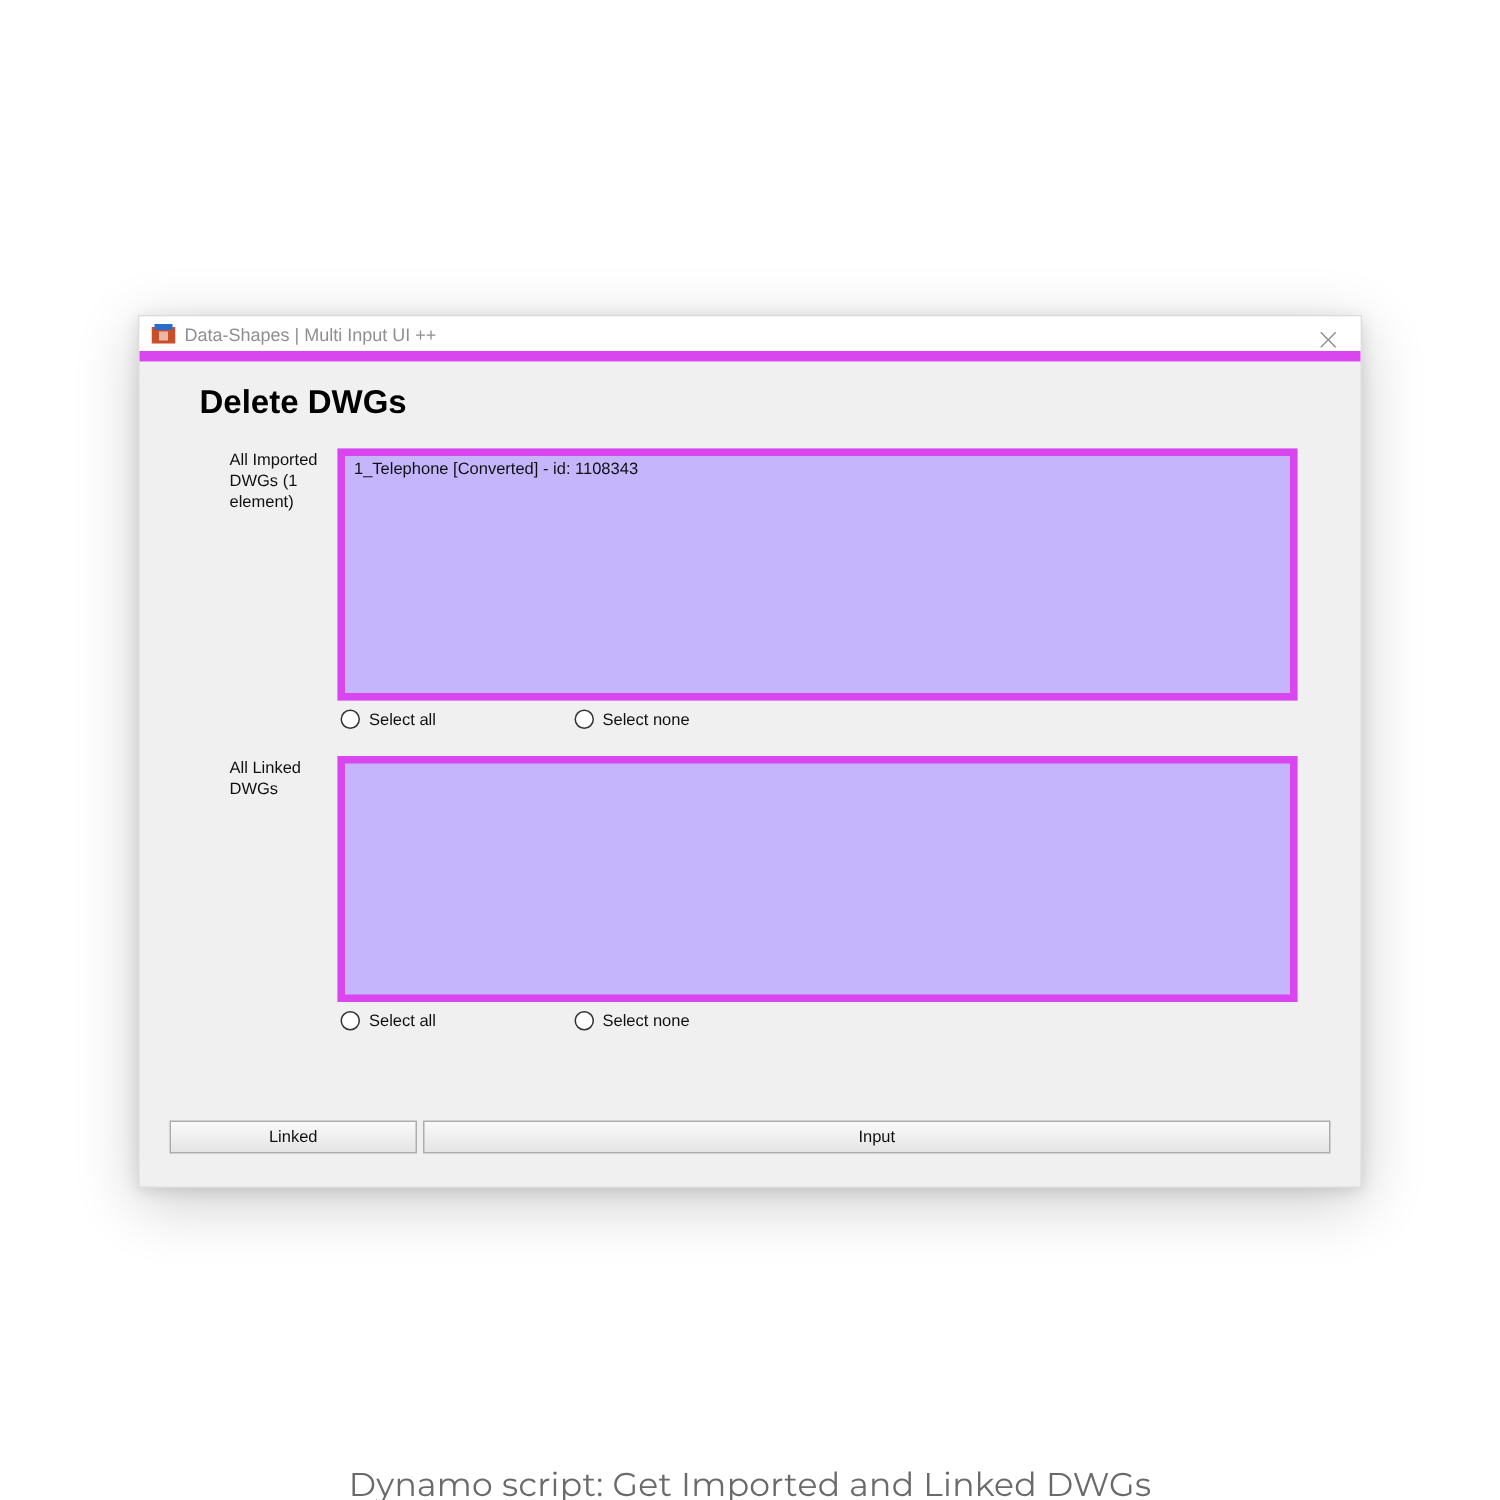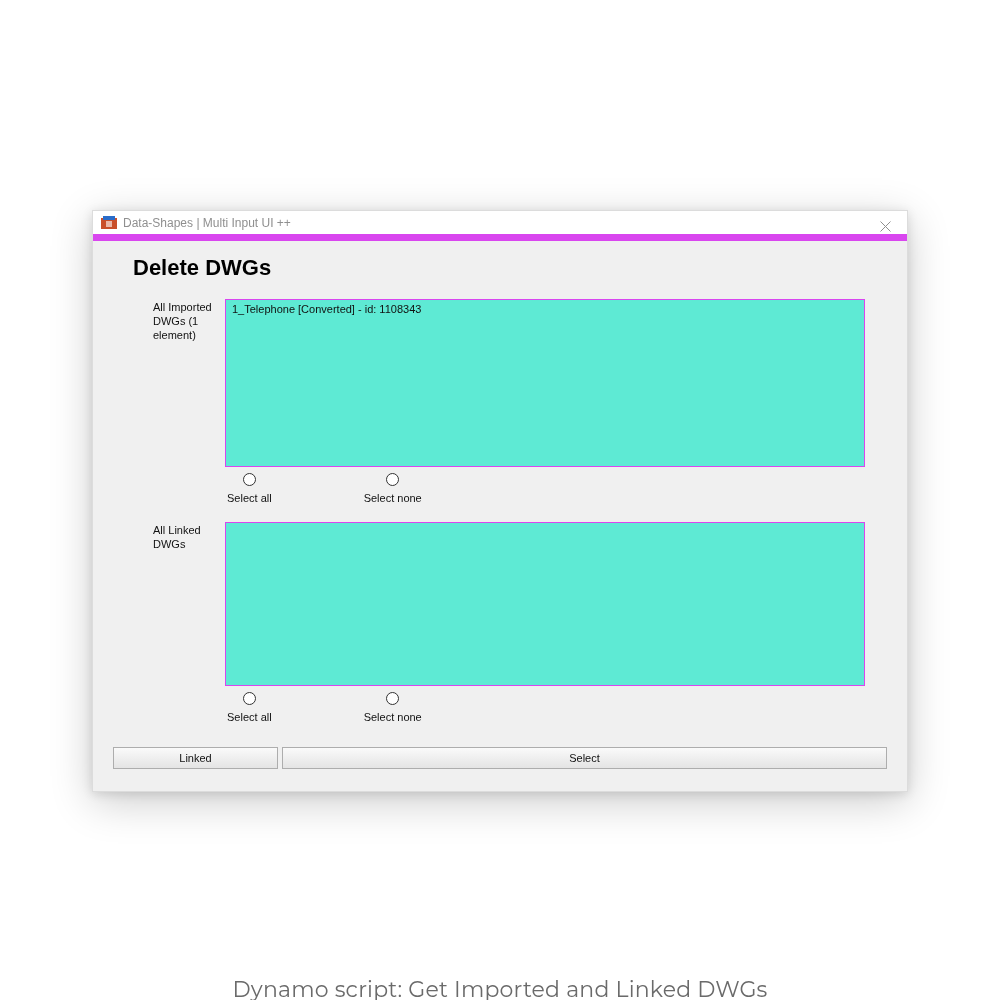--- a/index.html
+++ b/index.html
@@ -76,22 +76,22 @@
     padding-top: 2px;
     margin-left: 20px;
   }
   .group-right {
     flex: 1;
     margin-right: 10px;
   }
   .listbox {
     width: 100%;
     height: 168px;
-    background: #5eead4;
-    border: 1px solid #d946ef;
+    background: #c4b5fd;
+    border: 5px solid #d946ef;
     padding: 2px 6px;
     font-size: 11px;
     color: #111;
     overflow: hidden;
   }
   .listbox.short { height: 164px; }
   .list-item {
     padding: 0;
     line-height: 1.3;
     white-space: nowrap;
@@ -103,21 +103,20 @@
     padding-left: 2px;
   }
   .radio {
     display: flex;
     align-items: center;
     gap: 6px;
     font-size: 11px;
     color: #111;
     cursor: pointer;
     user-select: none;
-    flex-direction: column;
   }
   .radio-circle {
     width: 13px;
     height: 13px;
     border: 1.5px solid #333;
     border-radius: 50%;
     background: #fff;
     flex-shrink: 0;
   }
   .button-row {
@@ -216,18 +215,18 @@
             <span>Select none</span>
           </label>
         </div>
       </div>
     </div>
 
   </div>
 
   <div class="button-row">
     <div class="btn btn-cancel">Linked</div>
-    <div class="btn btn-delete">Select</div>
+    <div class="btn btn-delete">Input</div>
   </div>
 
 </div>
 
 <div class="caption">Dynamo script: Get Imported and Linked DWGs</div>
 
 </body></html>

